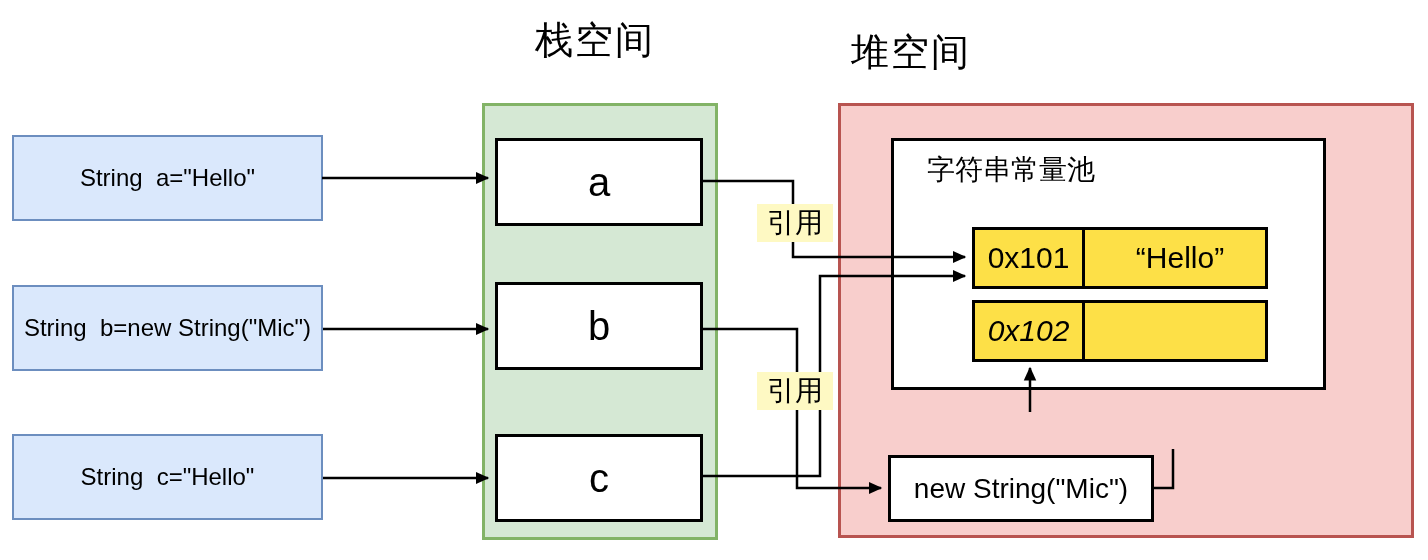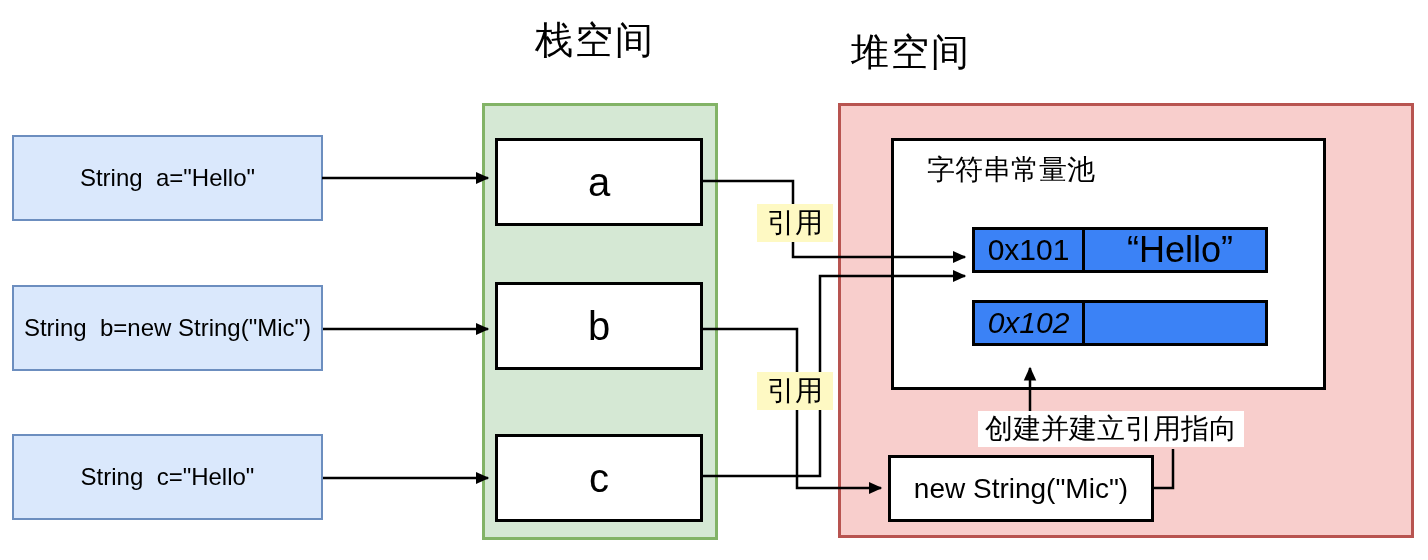--- a/index.html
+++ b/index.html
@@ -77,39 +77,39 @@
     box-sizing: border-box;
   }
   #pool-title {
     left: 911px; top: 152px; width: 260px; height: 36px;
     font-size: 28px;
     display: flex; align-items: center;
     white-space: pre;
     margin-left: 16px;
   }
   .pool-row {
-    left: 972px; width: 296px; height: 46px;
-    background: #3b82f6;
+    left: 972px; width: 296px; height: 62px;
+    background: #fde047;
     border: 3px solid #000000;
     box-sizing: border-box;
     display: flex;
   }
   #pool-row-1 { top: 227px; }
   #pool-row-2 { top: 300px; font-style: italic; }
   .pool-address-cell {
     width: 110px;
     border-right: 3px solid #000000;
     box-sizing: border-box;
     display: flex; align-items: center; justify-content: center;
     font-size: 30px;
   }
   .pool-value-cell {
     flex: 1;
     display: flex; align-items: center; justify-content: center;
-    font-size: 36px;
+    font-size: 30px;
     padding-left: 10px;
   }
   #new-string-box {
     left: 888px; top: 455px; width: 266px; height: 67px;
     background: #ffffff;
     border: 3px solid #000000;
     box-sizing: border-box;
     font-size: 28px;
     white-space: pre;
   }
@@ -190,15 +190,14 @@
 
     <polyline points="702,329 797,329 797,488 881,488" marker-end="url(#arrow)"></polyline>
 
     <polyline points="1153,488 1173,488 1173,449"></polyline>
 
     <line x1="1030" y1="412" x2="1030" y2="368" marker-end="url(#arrow)"></line>
   </svg>
 
   <div id="reference-label-a" class="abs center-text ref-label">引用</div>
   <div id="reference-label-c" class="abs center-text ref-label">引用</div>
-  <div id="create-reference-label" class="abs center-text">创建并建立引用指向</div>
 
 </div>
 
 </body></html>

